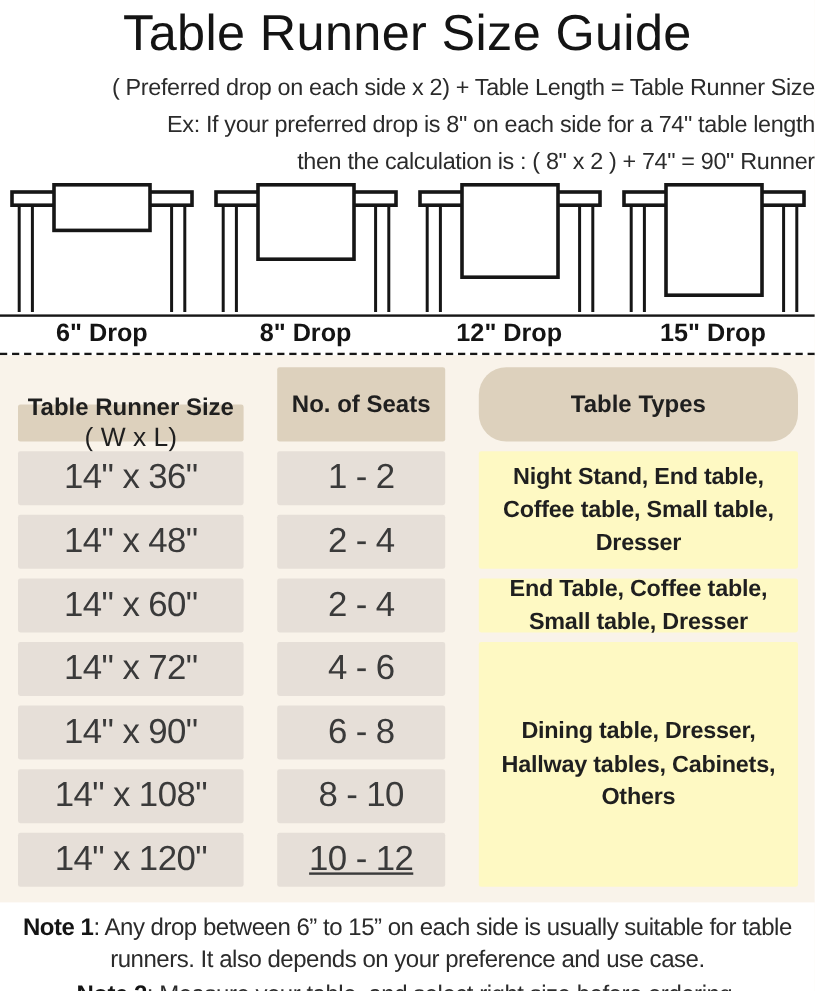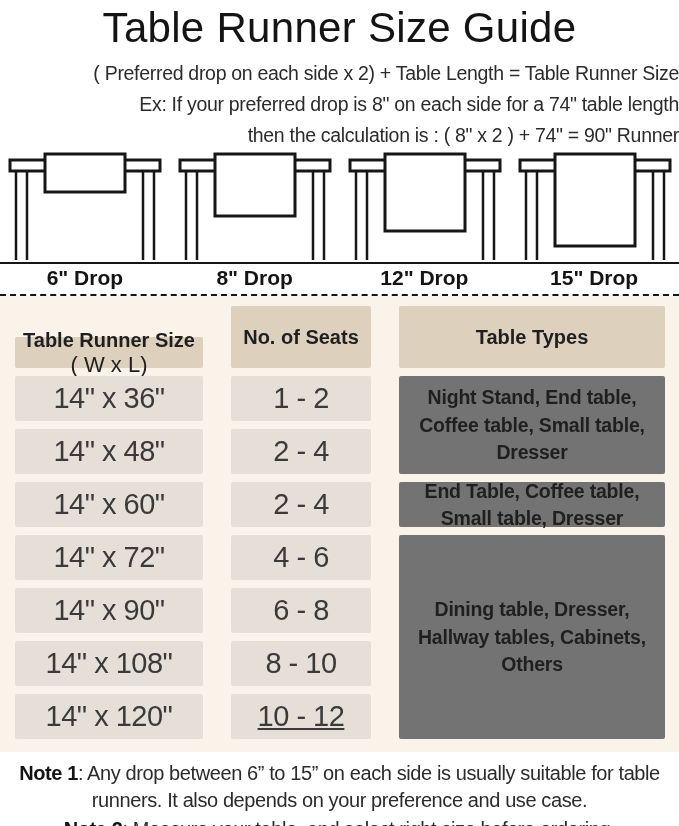--- a/index.html
+++ b/index.html
@@ -47,21 +47,21 @@
   .head{
     background:#DDD1BD;flex-direction:column;font-weight:bold;
     font-size:20px;color:#1f1f1f;line-height:1.2;
   }
   .head .sub{font-weight:normal;font-size:22px;}
   .data{
     background:#E6DFD8;font-size:29px;color:#3a3a3a;
     letter-spacing:-0.5px;
   }
   .type{
-    background:#737373;font-weight:bold;font-size:19.5px;line-height:1.4;
+    background:#fef9c3;font-weight:bold;font-size:19.5px;line-height:1.4;
     color:#1f1f1f;padding:4px 10px;letter-spacing:-0.2px;
   }
 
   
   .notes{padding:8px 5px 0;text-align:center;font-size:20px;line-height:1.32;
     color:#2b2b2b;letter-spacing:-0.4px;}
   .notes p{margin:0 0 3px;}
   .notes b{color:#141414;}
 
   svg .ink{stroke:#161616;}
@@ -119,21 +119,21 @@
   <div class="dashed-line"></div>
 
   <section class="table-section">
     <div class="size-grid">
 
       <div class="cell head" style="grid-column:1;grid-row:1;margin-top:31px;">
         <span>Table Runner Size</span>
         <span class="sub">( W x L)</span>
       </div>
       <div class="cell head" style="grid-column:2;grid-row:1;">No. of Seats</div>
-      <div class="cell head" style="grid-column:3;grid-row:1;">Table Types</div>
+      <div class="cell head" style="grid-column:3;grid-row:1;border-radius:23px;">Table Types</div>
 
       <div class="cell data" style="grid-column:1;grid-row:2;">14" x 36"</div>
       <div class="cell data" style="grid-column:1;grid-row:3;">14" x 48"</div>
       <div class="cell data" style="grid-column:1;grid-row:4;">14" x 60"</div>
       <div class="cell data" style="grid-column:1;grid-row:5;">14" x 72"</div>
       <div class="cell data" style="grid-column:1;grid-row:6;">14" x 90"</div>
       <div class="cell data" style="grid-column:1;grid-row:7;">14" x 108"</div>
       <div class="cell data" style="grid-column:1;grid-row:8;">14" x 120"</div>
 
       <div class="cell data" style="grid-column:2;grid-row:2;">1 - 2</div>

